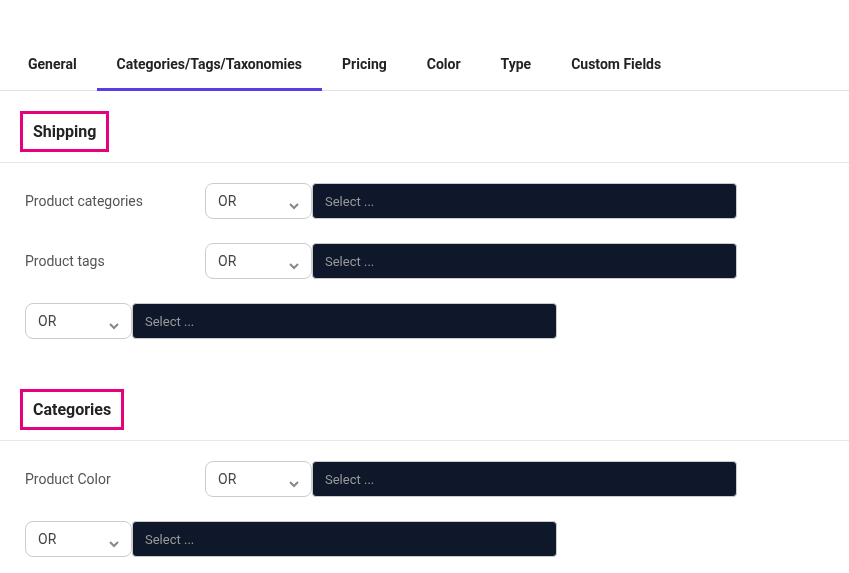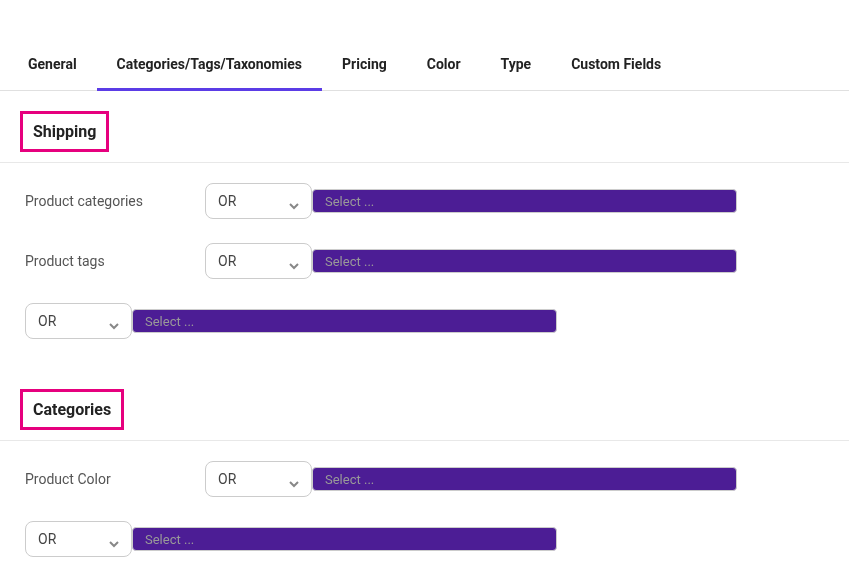--- a/index.html
+++ b/index.html
@@ -92,24 +92,24 @@
     .chevron-down svg {
       width: 10px;
       height: 10px;
       stroke: #888;
       stroke-width: 2;
       fill: none;
     }
     .select-input {
       flex: 1;
       max-width: 425px;
-      height: 24px;
+      height: 36px;
       border: 1px solid #ccc;
       border-radius: 4px;
-      background: #4c1d95;
+      background: #0f172a;
       display: flex;
       align-items: center;
       padding: 0 12px;
       cursor: text;
     }
     .select-placeholder {
       font-size: 13px;
       color: #999;
     }
     .section-spacer {

